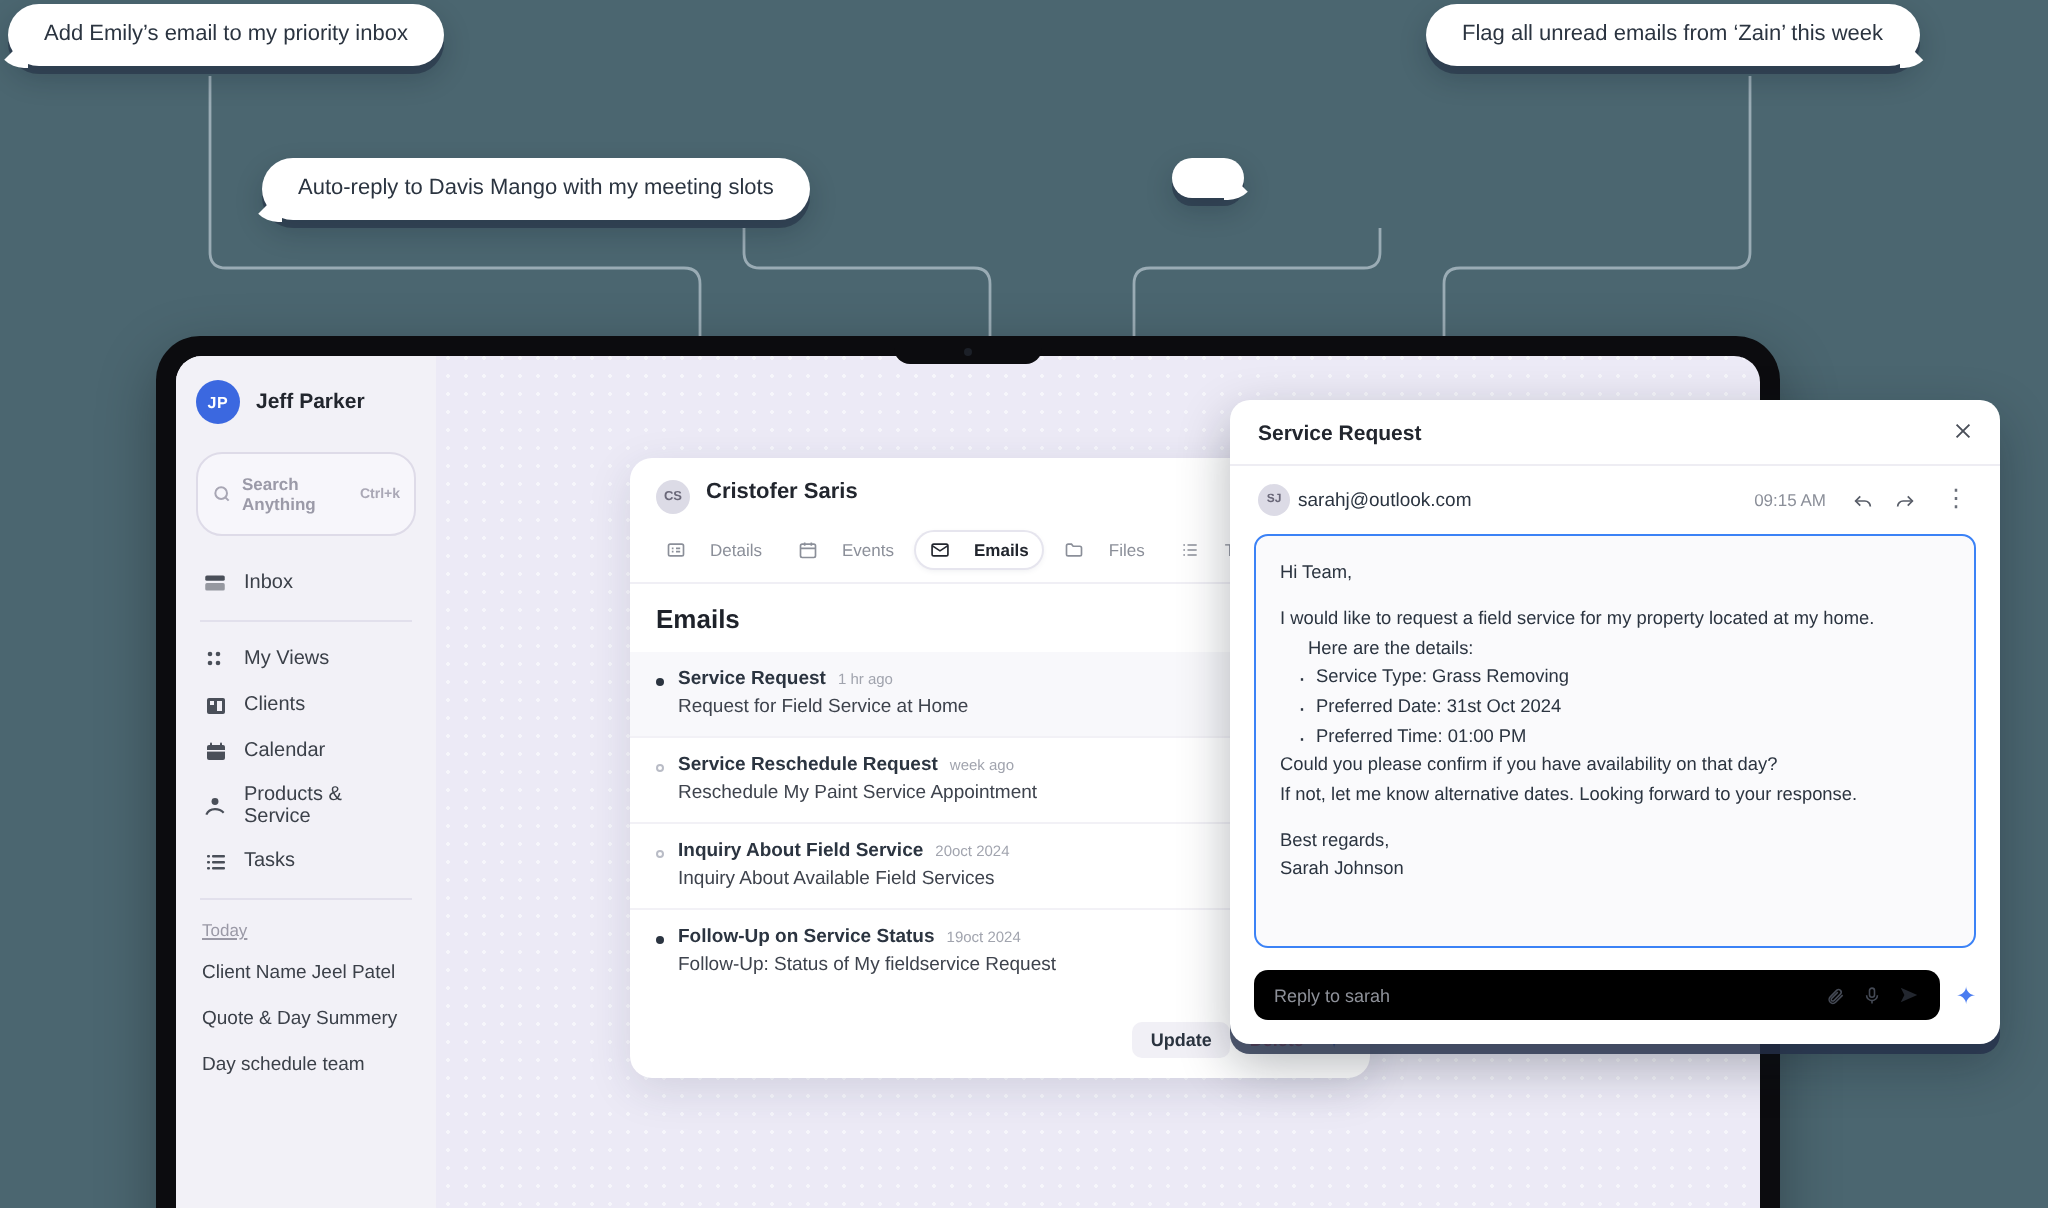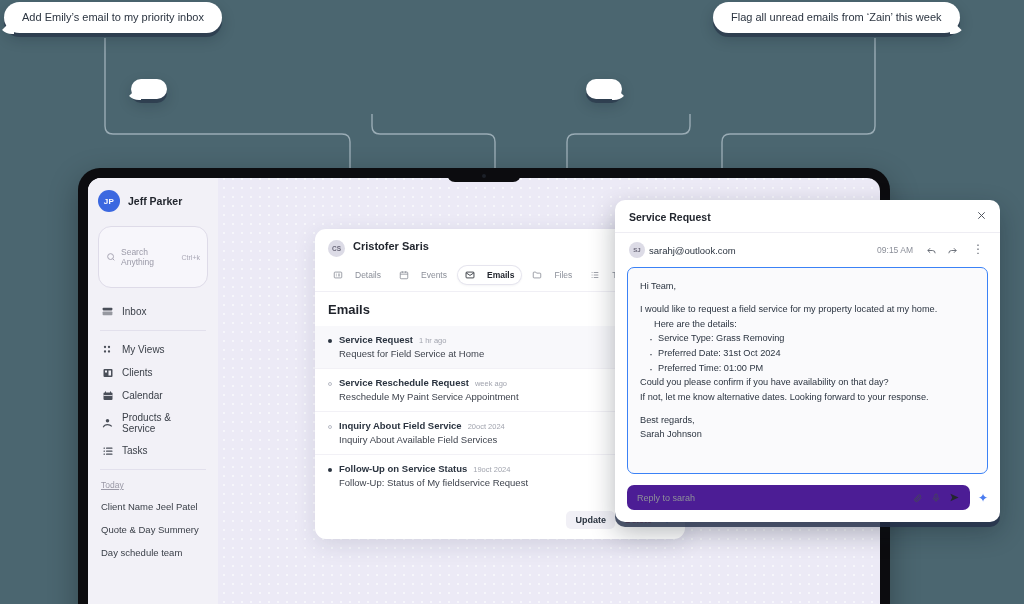--- a/index.html
+++ b/index.html
@@ -105,22 +105,23 @@
     display: flex; align-items: center; justify-content: center;
     letter-spacing: .3px;
   }
   .profile .pname { font-size: 10.5px; font-weight: bold; color: #22262e; }
 
   .searchbox {
     display: flex; align-items: center; gap: 5px;
     border: 1px solid #dedbe8;
     border-radius: 13px;
     background: #f7f6fb;
-    padding: 20px 7px;
+    padding: 10px 7px;
     margin-bottom: 12px;
+    font-weight: bold;
   }
   .searchbox .sph { font-size: 8.5px; color: #9b9aa8; flex: 1; }
   .searchbox .kbd { font-size: 7px; color: #aaa8b6; }
 
   .nav-item {
     display: flex; align-items: center; gap: 8px;
     padding: 5px 3px;
     font-size: 10px; color: #3b4049;
     border-radius: 5px;
   }
@@ -266,21 +267,21 @@
     position: relative; padding-left: 10px;
   }
   .md-body li::before {
     content: "·"; position: absolute; left: 1px; top: -1px;
     font-size: 12px; color: #2b3440;
   }
 
   .md-foot { display: flex; align-items: center; gap: 8px; padding: 11px 12px 12px 12px; }
   .reply-wrap {
     flex: 1; display: flex; align-items: center;
-    background: #4c1d95; border-radius: 7px;
+    background: #000000; border-radius: 7px;
     padding: 7px 10px;
   }
   .reply-ph { flex: 1; font-size: 9px; color: #8e9199; }
   .reply-ico { color: #454a55; padding-left: 8px; display:flex; align-items:center; }
 </style>
 </head>
 <body>
 
 <div id="stage">
 
@@ -289,20 +290,21 @@
     <path d="M372 114 L372 126 Q372 134 380 134 L487 134 Q495 134 495 142 L495 172"></path>
     <path d="M690 114 L690 126 Q690 134 682 134 L575 134 Q567 134 567 142 L567 172"></path>
     <path d="M875 38 L875 126 Q875 134 867 134 L730 134 Q722 134 722 142 L722 172"></path>
   </svg>
 
   <div class="bubble tail-left" id="bubble-emily">
     <span>Add Emily’s email to my priority inbox</span>
     <span class="tail"></span>
   </div>
   <div class="bubble tail-left" id="bubble-autorep">
+    <span>Auto-reply to Davis Mango with my meeting slots</span>
     <span class="tail"></span>
   </div>
   <div class="bubble tail-right" id="bubble-summ">
     <span class="tail"></span>
   </div>
   <div class="bubble tail-right" id="bubble-flag">
     <span>Flag all unread emails from ‘Zain’ this week</span>
     <span class="tail"></span>
   </div>
 

